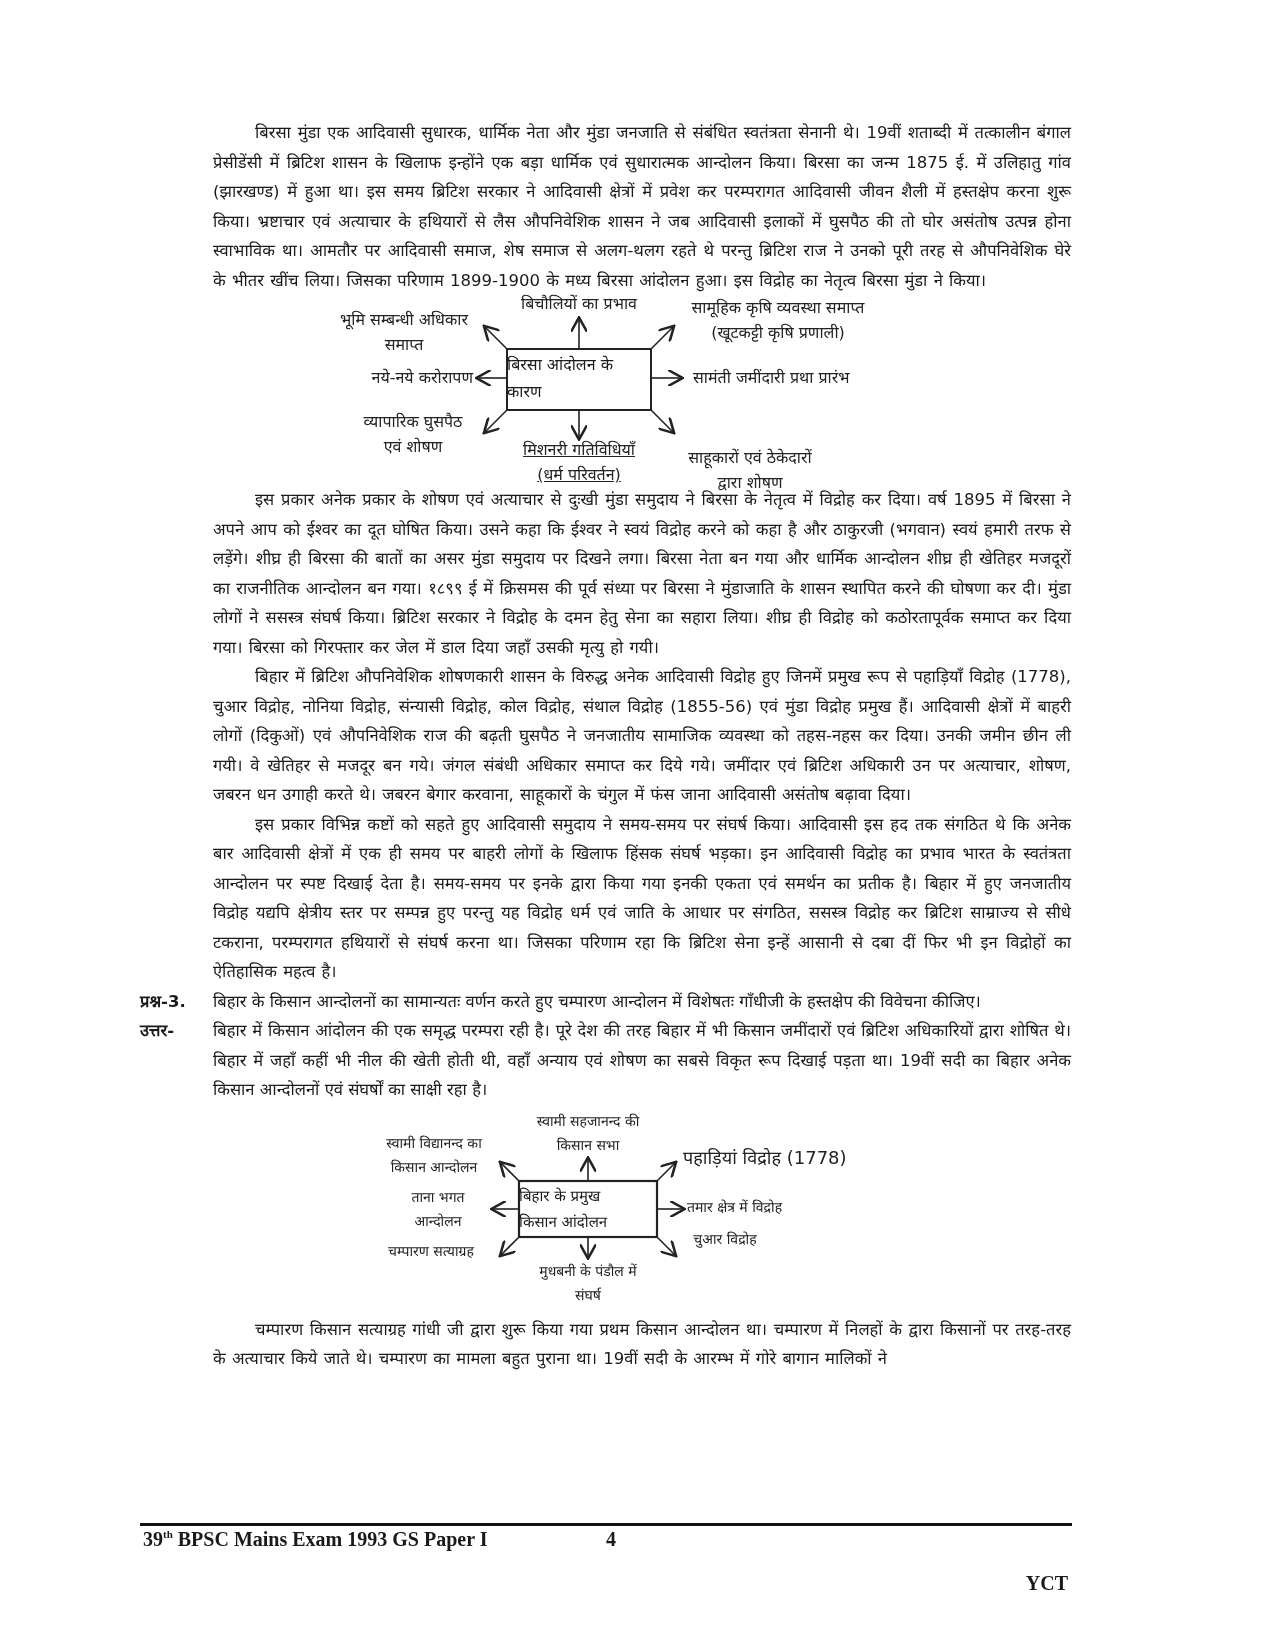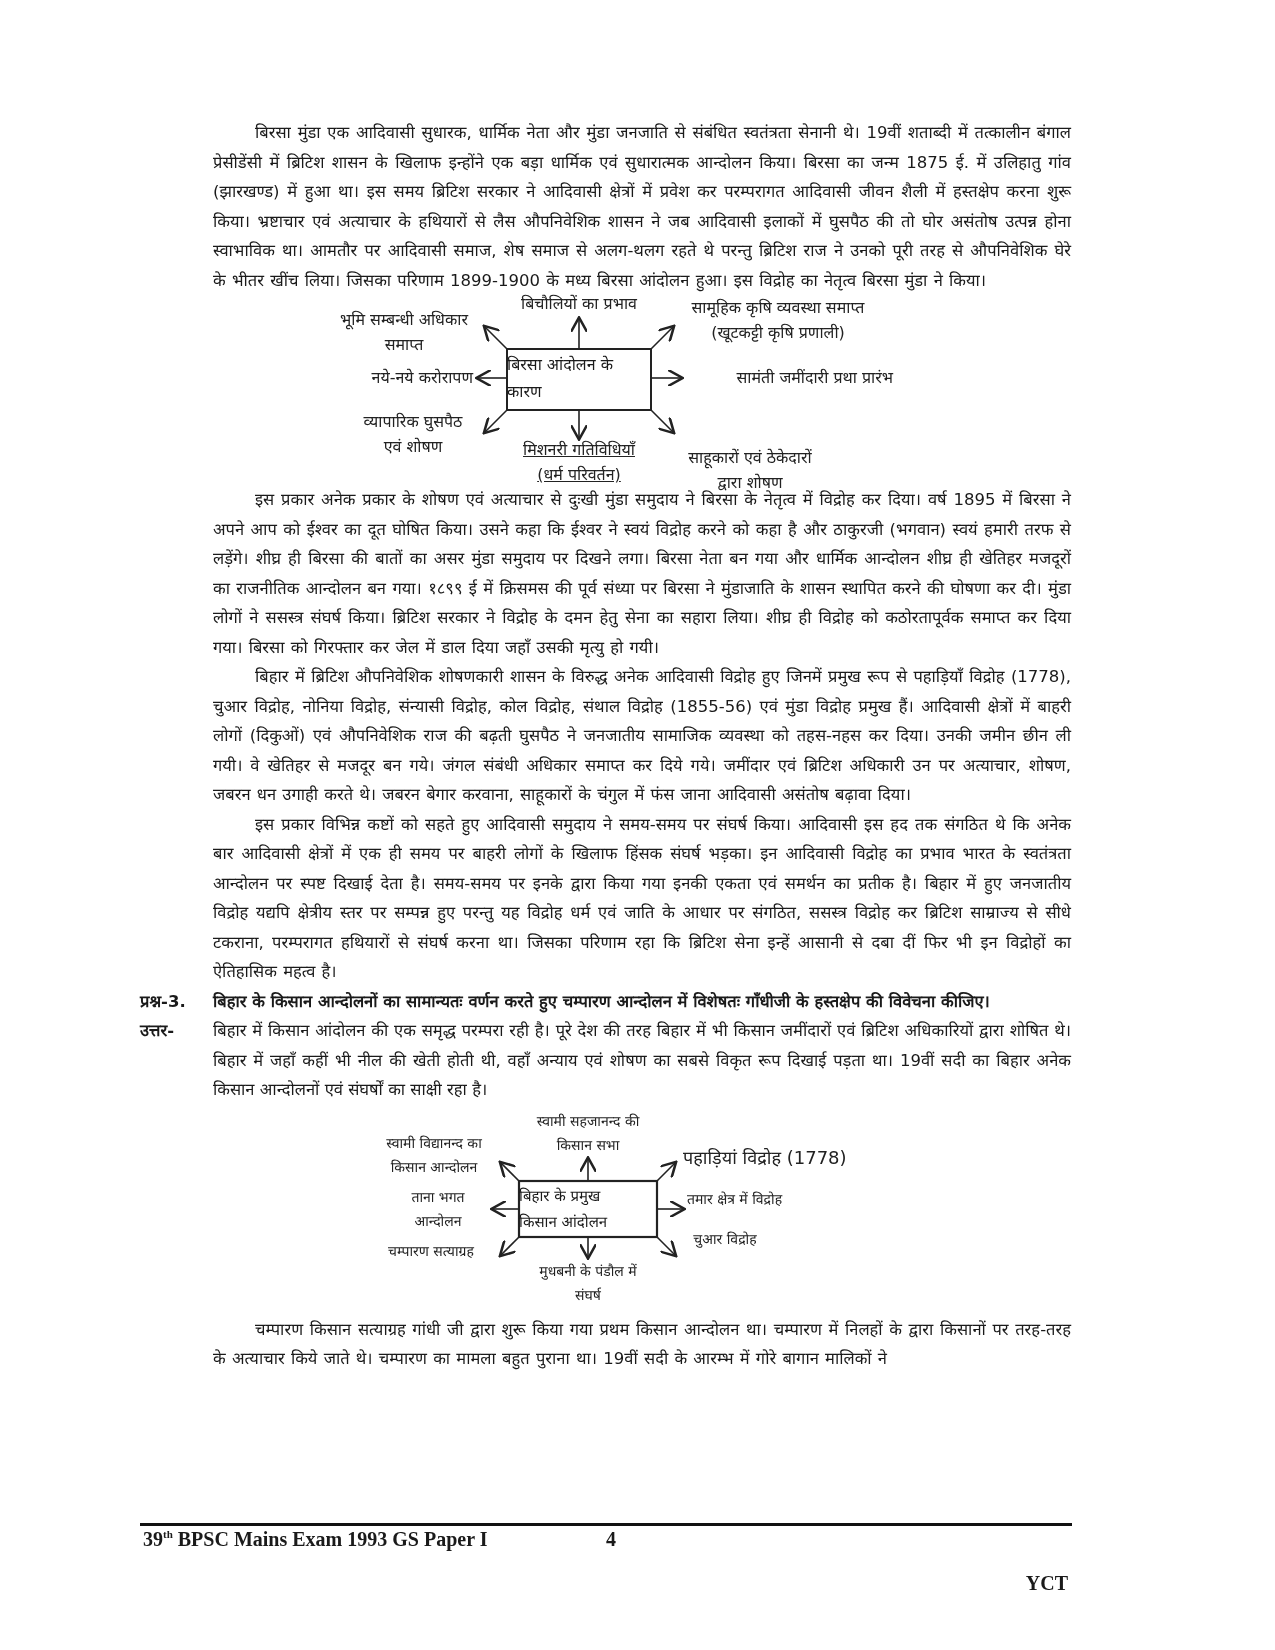--- a/index.html
+++ b/index.html
@@ -8,21 +8,21 @@
   .page { position: absolute; left: 213px; top: 118px; width: 858px; }
   p.para { margin: 0 0 0 0; font-size: 16.5px; line-height: 29.5px; text-align: justify;
            text-indent: 42px; word-spacing: 1px; }
   .diagram { position: relative; width: 858px; }
   .diagram svg { position: absolute; left: 0; top: 0; }
   .dlabel { position: absolute; font-size: 16px; line-height: 25px; text-align: center; white-space: nowrap; color: #222; }
   .box-label { position: absolute; font-size: 16px; line-height: 27px; text-align: left; }
   .qa { position: relative; }
   .qa-tag { position: absolute; left: -73px; top: 0; font-weight: bold; font-size: 16.5px; line-height: 29.5px; }
   .qa-text { font-size: 16.5px; line-height: 29.5px; text-align: justify; }
-  .qa-text.bold { font-weight: bold; }
+  .qa-text.bold { font-weight: normal; }
   .footer-rule { position: absolute; left: 140px; top: 1523px; width: 932px; height: 3px; background: #111; }
   .footer { position: absolute; left: 143px; top: 1528px; width: 925px; height: 30px;
             font-family: "Liberation Serif", serif; font-weight: bold; font-size: 20px; }
   .footer .left { position: absolute; left: 0; top: 0; }
   .footer .center { position: absolute; left: 463px; top: 0; }
   .footer .right { position: absolute; right: 0; top: 0; margin-top: 44px; }
   sup { font-size: 11px; }
 </style>
 </head>
 <body>
@@ -55,21 +55,21 @@
     <div class="dlabel" style="left:300px;top:-4px;width:132px;">बिचौलियों का प्रभाव</div>
     <div class="dlabel" style="left:116px;top:12px;width:150px;">
       <div>भूमि सम्बन्धी अधिकार</div>
       <div>समाप्त</div>
     </div>
     <div class="dlabel" style="left:450px;top:0px;width:230px;text-align:center;">
       <div>सामूहिक कृषि व्यवस्था समाप्त</div>
       <div>(खूटकट्टी कृषि प्रणाली)</div>
     </div>
     <div class="dlabel" style="left:120px;top:70px;width:140px;text-align:right;">नये-नये करोरापण</div>
-    <div class="dlabel" style="left:480px;top:70px;width:200px;text-align:right;">सामंती जमींदारी प्रथा प्रारंभ</div>
+    <div class="dlabel" style="left:480px;top:70px;width:200px;text-align:left;">सामंती जमींदारी प्रथा प्रारंभ</div>
     <div class="dlabel" style="left:130px;top:114px;width:140px;">
       <div>व्यापारिक घुसपैठ</div>
       <div>एवं शोषण</div>
     </div>
     <div class="dlabel" style="left:296px;top:142px;width:140px;text-decoration:underline;">
       <div>मिशनरी गतिविधियाँ</div>
       <div>(धर्म परिवर्तन)</div>
     </div>
     <div class="dlabel" style="left:462px;top:114px;width:150px;margin-top:36px;">
       <div>साहूकारों एवं ठेकेदारों</div>
@@ -118,21 +118,21 @@
     </div>
     <div class="dlabel" style="left:146px;top:16px;width:150px;font-size:14px;line-height:24px;">
       <div>स्वामी विद्यानन्द का</div>
       <div>किसान आन्दोलन</div>
     </div>
     <div class="dlabel" style="left:470px;top:30px;width:160px;font-size:18px;text-align:left;">पहाड़ियां विद्रोह (1778)</div>
     <div class="dlabel" style="left:180px;top:70px;width:90px;font-size:14px;line-height:24px;">
       <div>ताना भगत</div>
       <div>आन्दोलन</div>
     </div>
-    <div class="dlabel" style="left:474px;top:72px;width:160px;font-size:14px;text-align:left;">तमार क्षेत्र में विद्रोह</div>
+    <div class="dlabel" style="left:474px;top:80px;width:160px;font-size:14px;text-align:left;">तमार क्षेत्र में विद्रोह</div>
     <div class="dlabel" style="left:150px;top:124px;width:136px;font-size:14px;">चम्पारण सत्याग्रह</div>
     <div class="dlabel" style="left:304px;top:144px;width:142px;font-size:14px;line-height:24px;">
       <div>मुधबनी के पंडौल में</div>
       <div>संघर्ष</div>
     </div>
     <div class="dlabel" style="left:462px;top:112px;width:100px;font-size:14px;">चुआर विद्रोह</div>
   </div>
 
   <p class="para">चम्पारण किसान सत्याग्रह गांधी जी द्वारा शुरू किया गया प्रथम किसान आन्दोलन था। चम्पारण में निलहों के द्वारा किसानों पर तरह-तरह के अत्याचार किये जाते थे। चम्पारण का मामला बहुत पुराना था। 19वीं सदी के आरम्भ में गोरे बागान मालिकों ने</p>
 </div>

